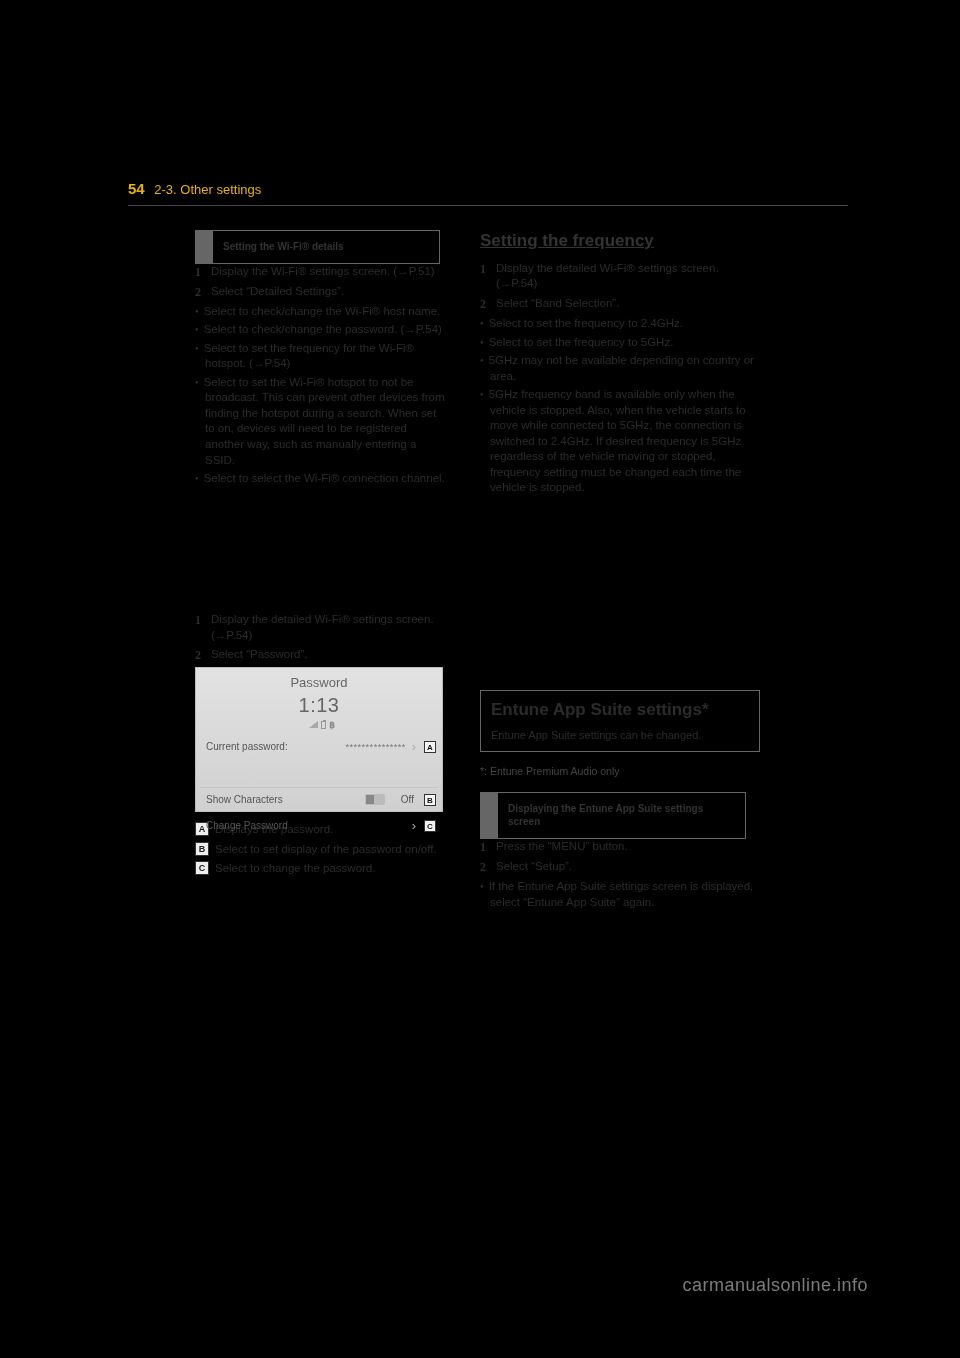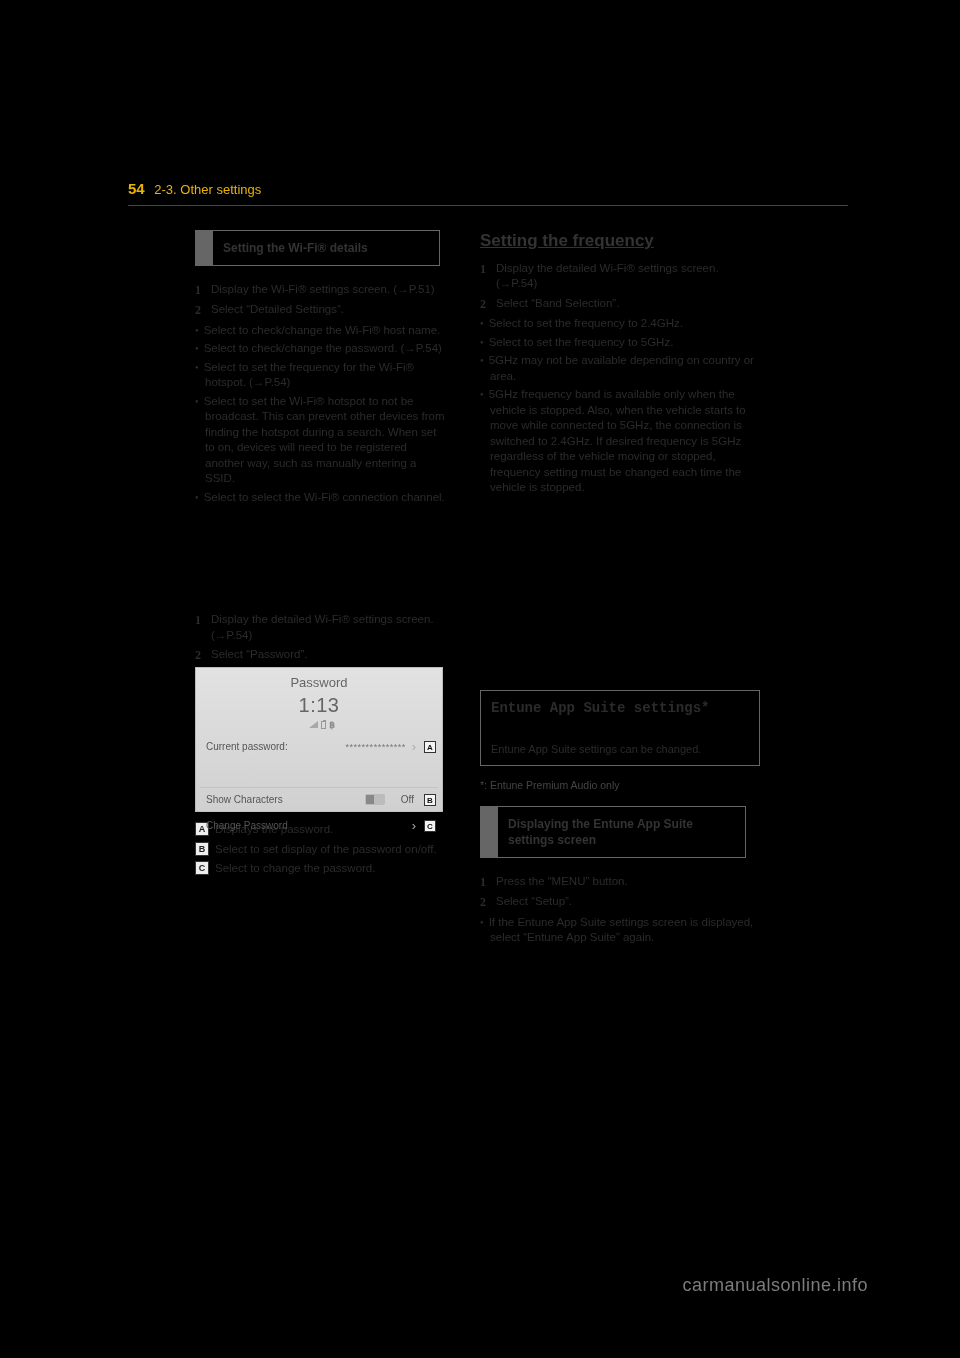--- a/index.html
+++ b/index.html
@@ -42,24 +42,24 @@
       left: 480px;
       width: 280px;
       color: #2b2b2b;
       font-size: 11.5px;
       line-height: 1.35;
     }
     .section-title {
       border: 1px solid #666;
       border-left: 18px solid #666;
       padding: 9px 10px;
-      font-size: 12px;
+      font-size: 10px;
       font-weight: bold;
       color: #333;
-      margin-bottom: 16px;
+      margin-bottom: 0;
       width: 245px;
     }
     .section-title.narrow { width: 266px; }
     .underline-title {
       display: inline-block;
       font-size: 17px;
       font-weight: bold;
       color: #333;
       text-decoration: underline;
       margin-bottom: 8px;
@@ -251,21 +251,21 @@
       <div class="step-body">Select “Band Selection”.</div>
     </div>
   <div class="dot-line">Select to set the frequency to 2.4GHz.</div>
   <div class="dot-line">Select to set the frequency to 5GHz.</div>
   <div class="dot-line">5GHz may not be available depending on country or area.</div>
   <div class="dot-line">5GHz frequency band is available only when the vehicle is stopped. Also, when the vehicle starts to move while connected to 5GHz, the connection is switched to 2.4GHz. If desired frequency is 5GHz regardless of the vehicle moving or stopped, frequency setting must be changed each time the vehicle is stopped.</div>
 </div>
 
 <div class="col-r" style="top:690px; width:280px;">
   <div style="border:1px solid #666; padding:8px 10px; margin-bottom:12px;">
-    <div style="font-weight:bold; font-size:14px; margin-bottom:24px;font-family:Liberation Mono, monospace;">Entune App Suite settings*</div>
+    <div style="font-weight:bold; font-size:17px; margin-bottom:6px;">Entune App Suite settings*</div>
     <div style="font-size:11px;">Entune App Suite settings can be changed.</div>
   </div>
   <div style="font-size:10.5px; color:#444; margin-bottom:14px;">*: Entune Premium Audio only</div>
 
   <div class="section-title narrow">Displaying the Entune App Suite settings screen</div>
   <div class="step">
       <div class="step-num">1</div>
       <div class="step-body">Press the “MENU” button.</div>
     </div>
   <div class="step">

